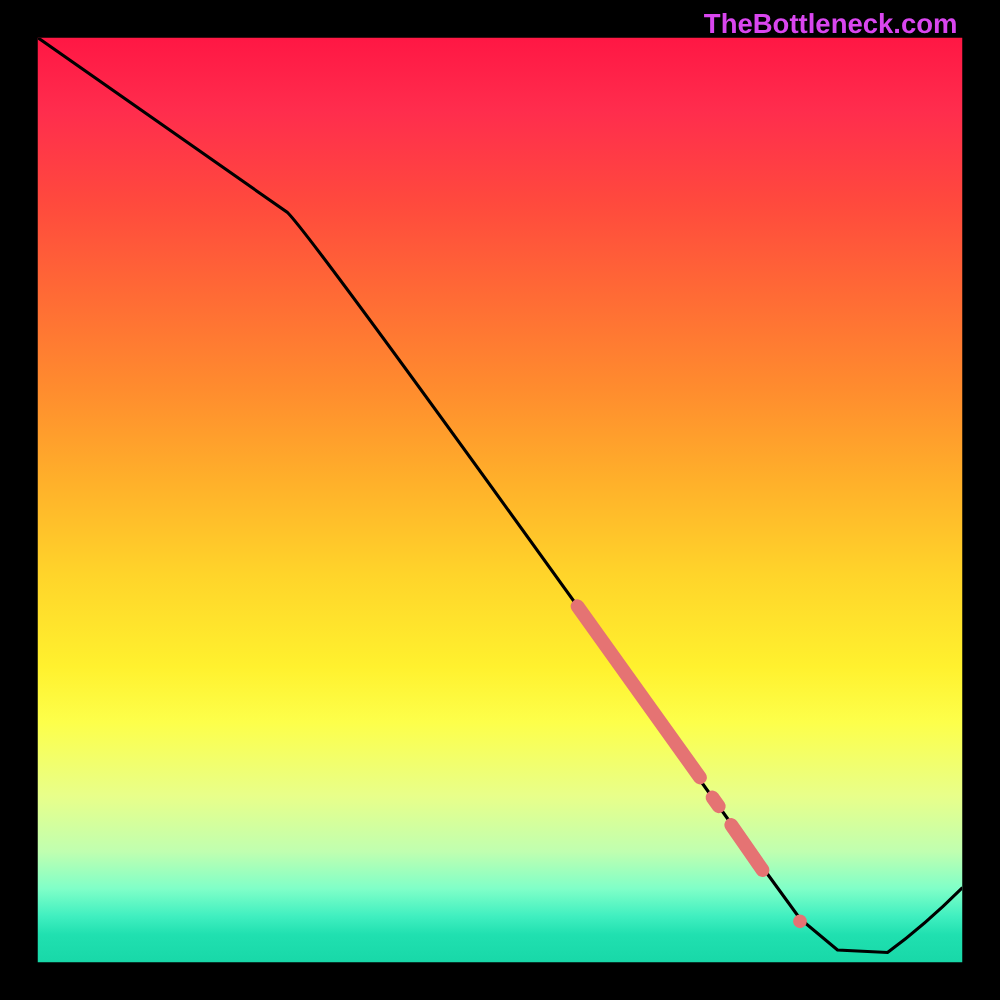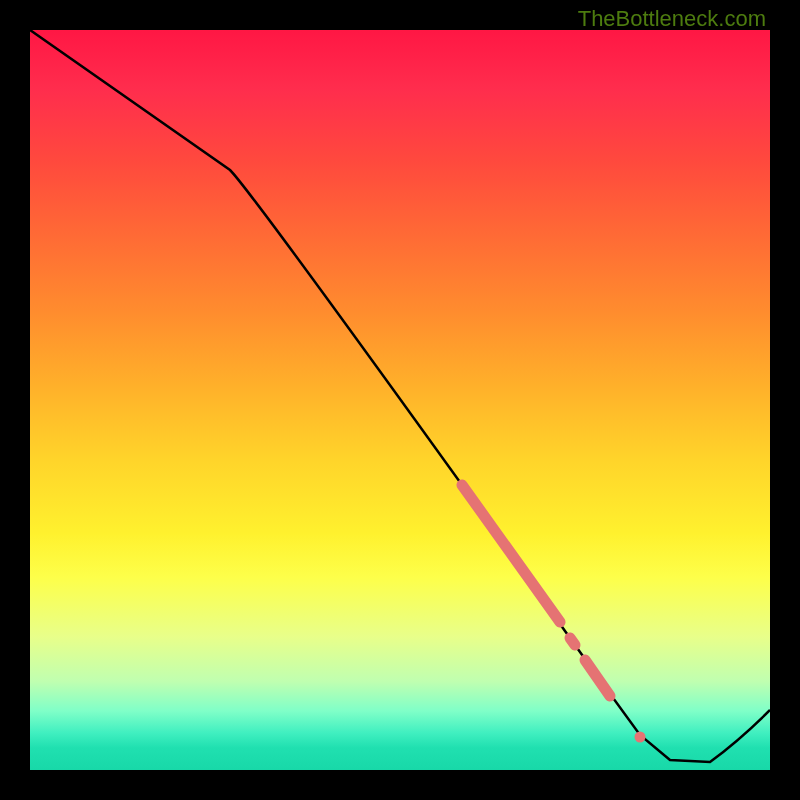--- a/index.html
+++ b/index.html
@@ -36,24 +36,24 @@
       #80ffc8 92%,
       #40efc0 95%,
       #20e0b0 97%,
       #18d8a8 100%
     );
   }
   .watermark {
     position: absolute;
     top: 6px;
     right: 34px;
-    color: #4d7c0f;
+    color: #d946ef;
     font-family: Arial, Helvetica, sans-serif;
     font-size: 22px;
-    font-weight: 400;
+    font-weight: 700;
     letter-spacing: 0px;
     z-index: 10;
   }
   svg.curve {
     position: absolute;
     inset: 0;
   }
 </style>
 </head>
 <body>

